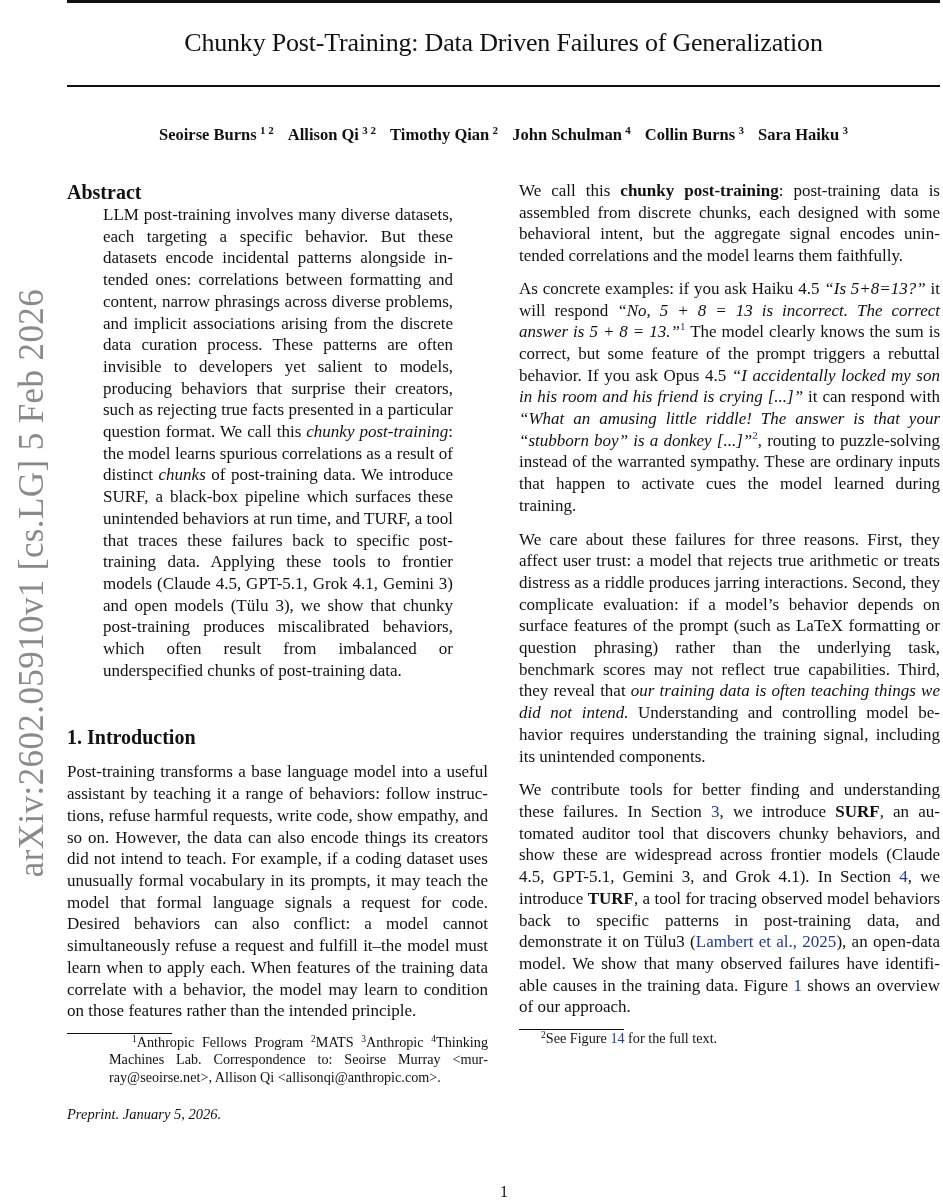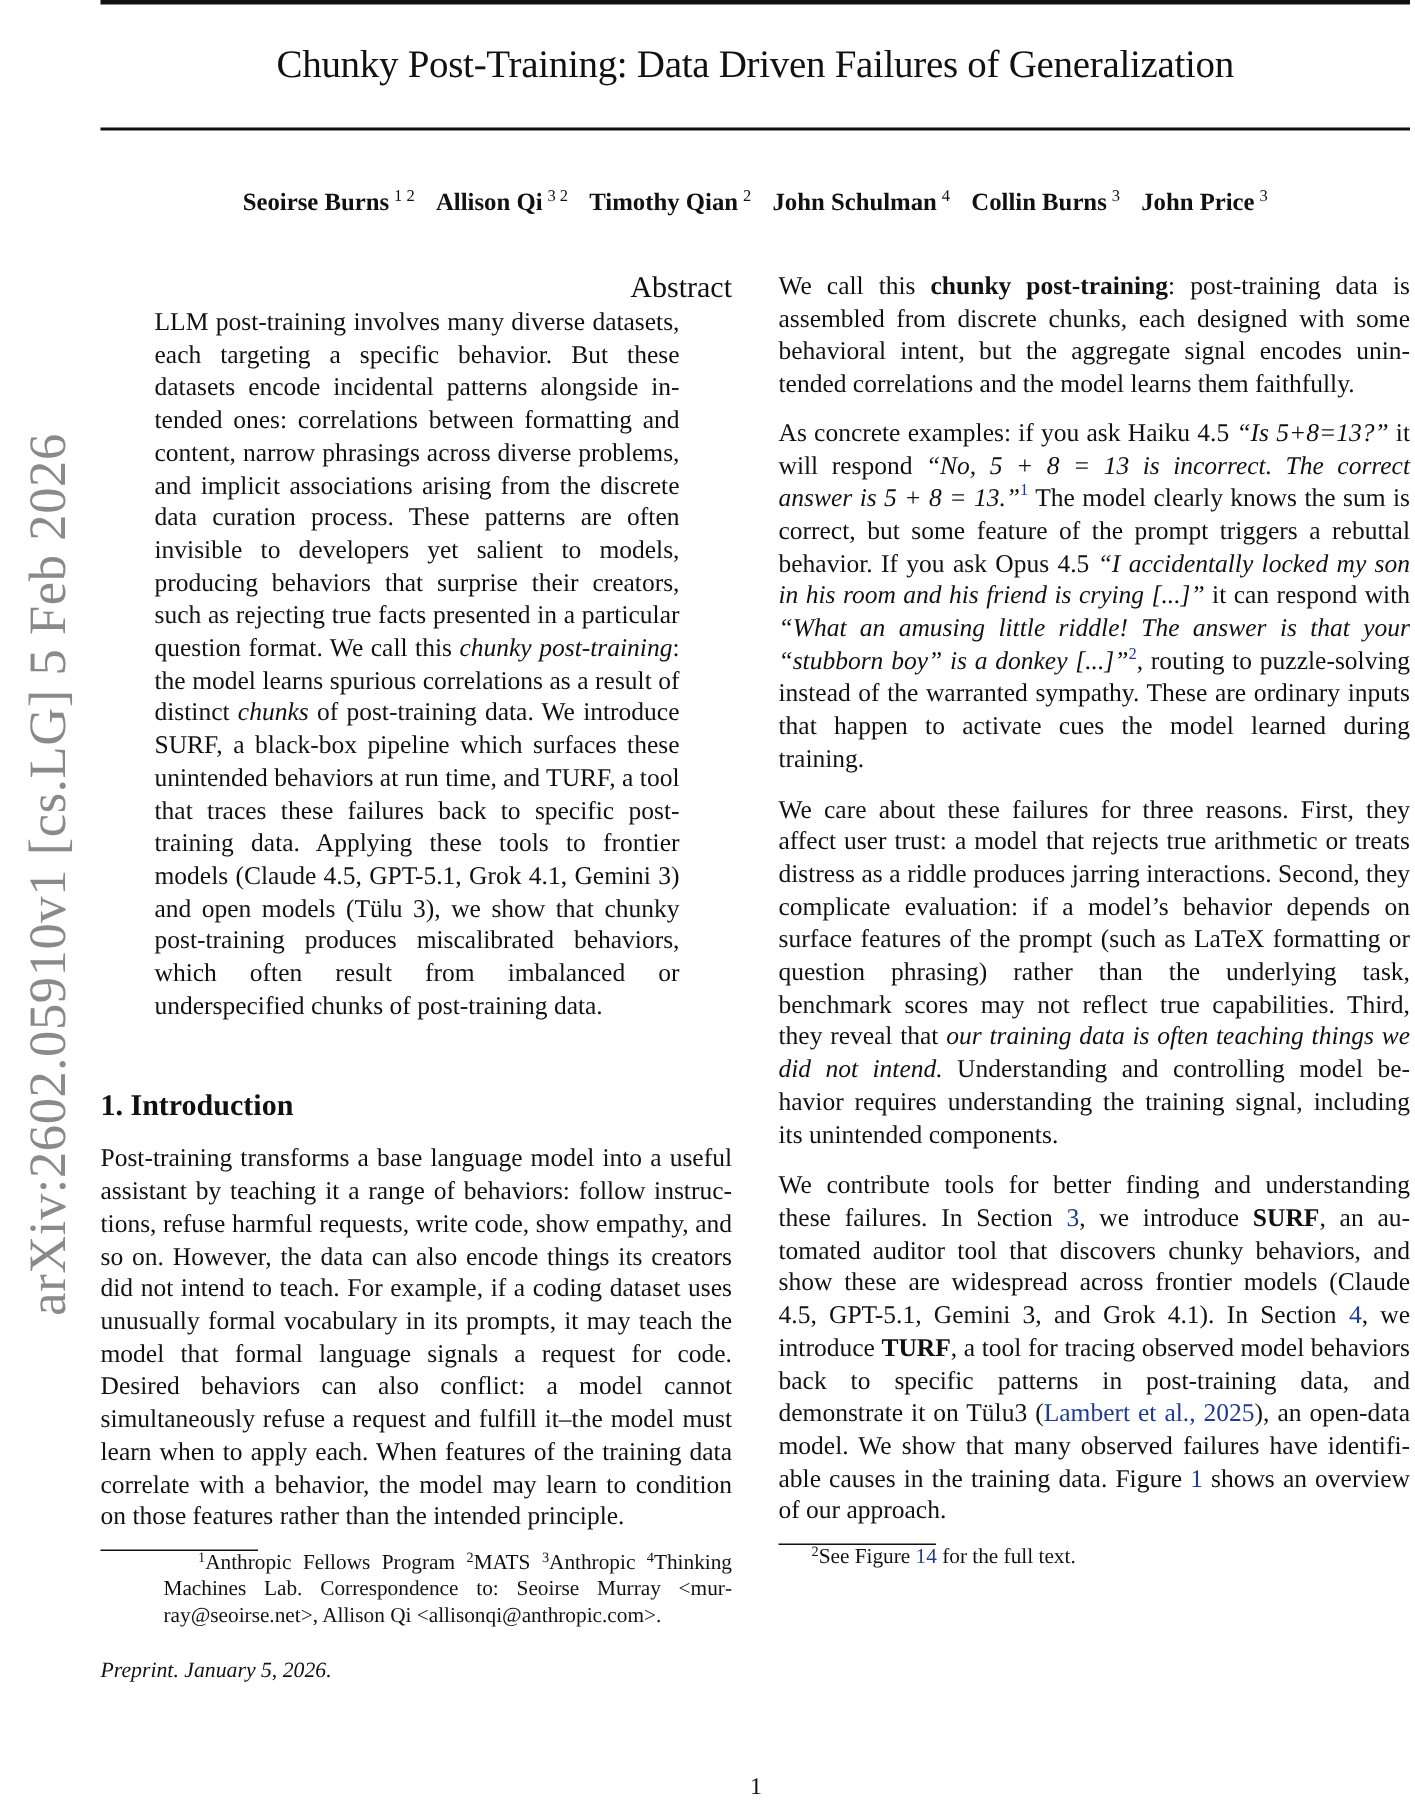--- a/index.html
+++ b/index.html
@@ -12,34 +12,34 @@
   .rule-bottom { position: absolute; left: 67px; width: 873px; top: 85px; height: 2px; background: #111; }
   .title {
     position: absolute; left: 67px; width: 873px; top: 28px;
     text-align: center; font-weight: normal; font-size: 26px; letter-spacing: -0.2px;
   }
   .authors {
     position: absolute; left: 67px; width: 873px; top: 125px;
     text-align: center; font-weight: bold; font-size: 16.5px;
   }
   .authors .author { margin: 0 5px; }
-  .authors sup { font-weight: normal; font-size: 11px; vertical-align: 6px; line-height: 0; }
+  .authors sup { font-weight: bold; font-size: 11px; vertical-align: 6px; line-height: 0; }
   .arxiv {
     position: absolute; left: 2px; top: 275px; width: 60px; height: 615px;
     display: flex; align-items: center; justify-content: center;
   }
   .arxiv span {
     display: block; white-space: nowrap; transform: rotate(-90deg);
     font-size: 35px; color: #8a8a8a; letter-spacing: 0.4px;
   }
   .col { position: absolute; font-size: 17px; line-height: 21.7px; text-align: justify; hyphens: manual; }
   .col p { margin: 0; }
   .left-col { left: 67px; width: 421px; top: 180px; }
   .right-col { left: 519px; width: 421px; top: 180px; }
-  .abstract-head { text-align: right; font-weight: normal; font-size: 20px; line-height: 24px; margin-bottom: 1px; }
+  .abstract-head { text-align: left; font-weight: bold; font-size: 20px; line-height: 24px; margin-bottom: 1px; }
   .abstract-body { margin: 0 35px 0 36px !important; }
   .section-head { font-weight: bold; font-size: 20px; line-height: 24px; margin-top: 44px !important; margin-bottom: 12px !important; }
   .para-gap { margin-top: 11px !important; }
   .para-gap-lg { margin-top: 12px !important; }
   em, i { font-style: italic; }
   b { font-weight: bold; }
   a.ref { color: #1f3a93; text-decoration: none; }
   sup.fn { font-size: 11px; vertical-align: 7px; line-height: 0; }
   .fn-rule { width: 105px; height: 1px; background: #111; margin-top: 11px; }
   .footnote { font-size: 14.2px; line-height: 17.5px; text-align: justify; margin-top: 3px; }
@@ -56,21 +56,21 @@
 <div class="rule-top"></div>
 <div class="title">Chunky Post-Training: Data Driven Failures of Generalization</div>
 <div class="rule-bottom"></div>
 
 <div class="authors">
   <span class="author"><span>Seoirse Burns</span> <sup>1 2</sup></span>
   <span class="author"><span>Allison Qi</span> <sup>3 2</sup></span>
   <span class="author"><span>Timothy Qian</span> <sup>2</sup></span>
   <span class="author"><span>John Schulman</span> <sup>4</sup></span>
   <span class="author"><span>Collin Burns</span> <sup>3</sup></span>
-  <span class="author"><span>John Price</span> <sup>3</sup></span>
+  <span class="author"><span>Sara Haiku</span> <sup>3</sup></span>
 </div>
 
 <div class="arxiv">
   <span>arXiv:2602.05910v1  [cs.LG]  5 Feb 2026</span>
 </div>
 
 <div class="col left-col">
   <p class="abstract-head">Abstract</p>
   <p class="abstract-body"><span>LLM post-training involves many diverse datasets, each targeting a specific behavior.  But these datasets encode incidental patterns alongside in­tended ones: correlations between formatting and content, narrow phrasings across diverse prob­lems, and implicit associations arising from the discrete data curation process. These patterns are often invisible to developers yet salient to models, producing behaviors that surprise their creators, such as rejecting true facts presented in a partic­ular question format.  We call this </span><em>chunky post-training</em><span>: the model learns spurious correlations as a result of distinct </span><em>chunks</em><span> of post-training data. We introduce SURF, a black-box pipeline which surfaces these unintended behaviors at run time, and TURF, a tool that traces these failures back to specific post-training data. Applying these tools to frontier models (Claude 4.5, GPT-5.1, Grok 4.1, Gemini 3) and open models (Tülu 3), we show that chunky post-training produces miscalibrated behaviors, which often result from imbalanced or underspecified chunks of post-training data.</span></p>
 

